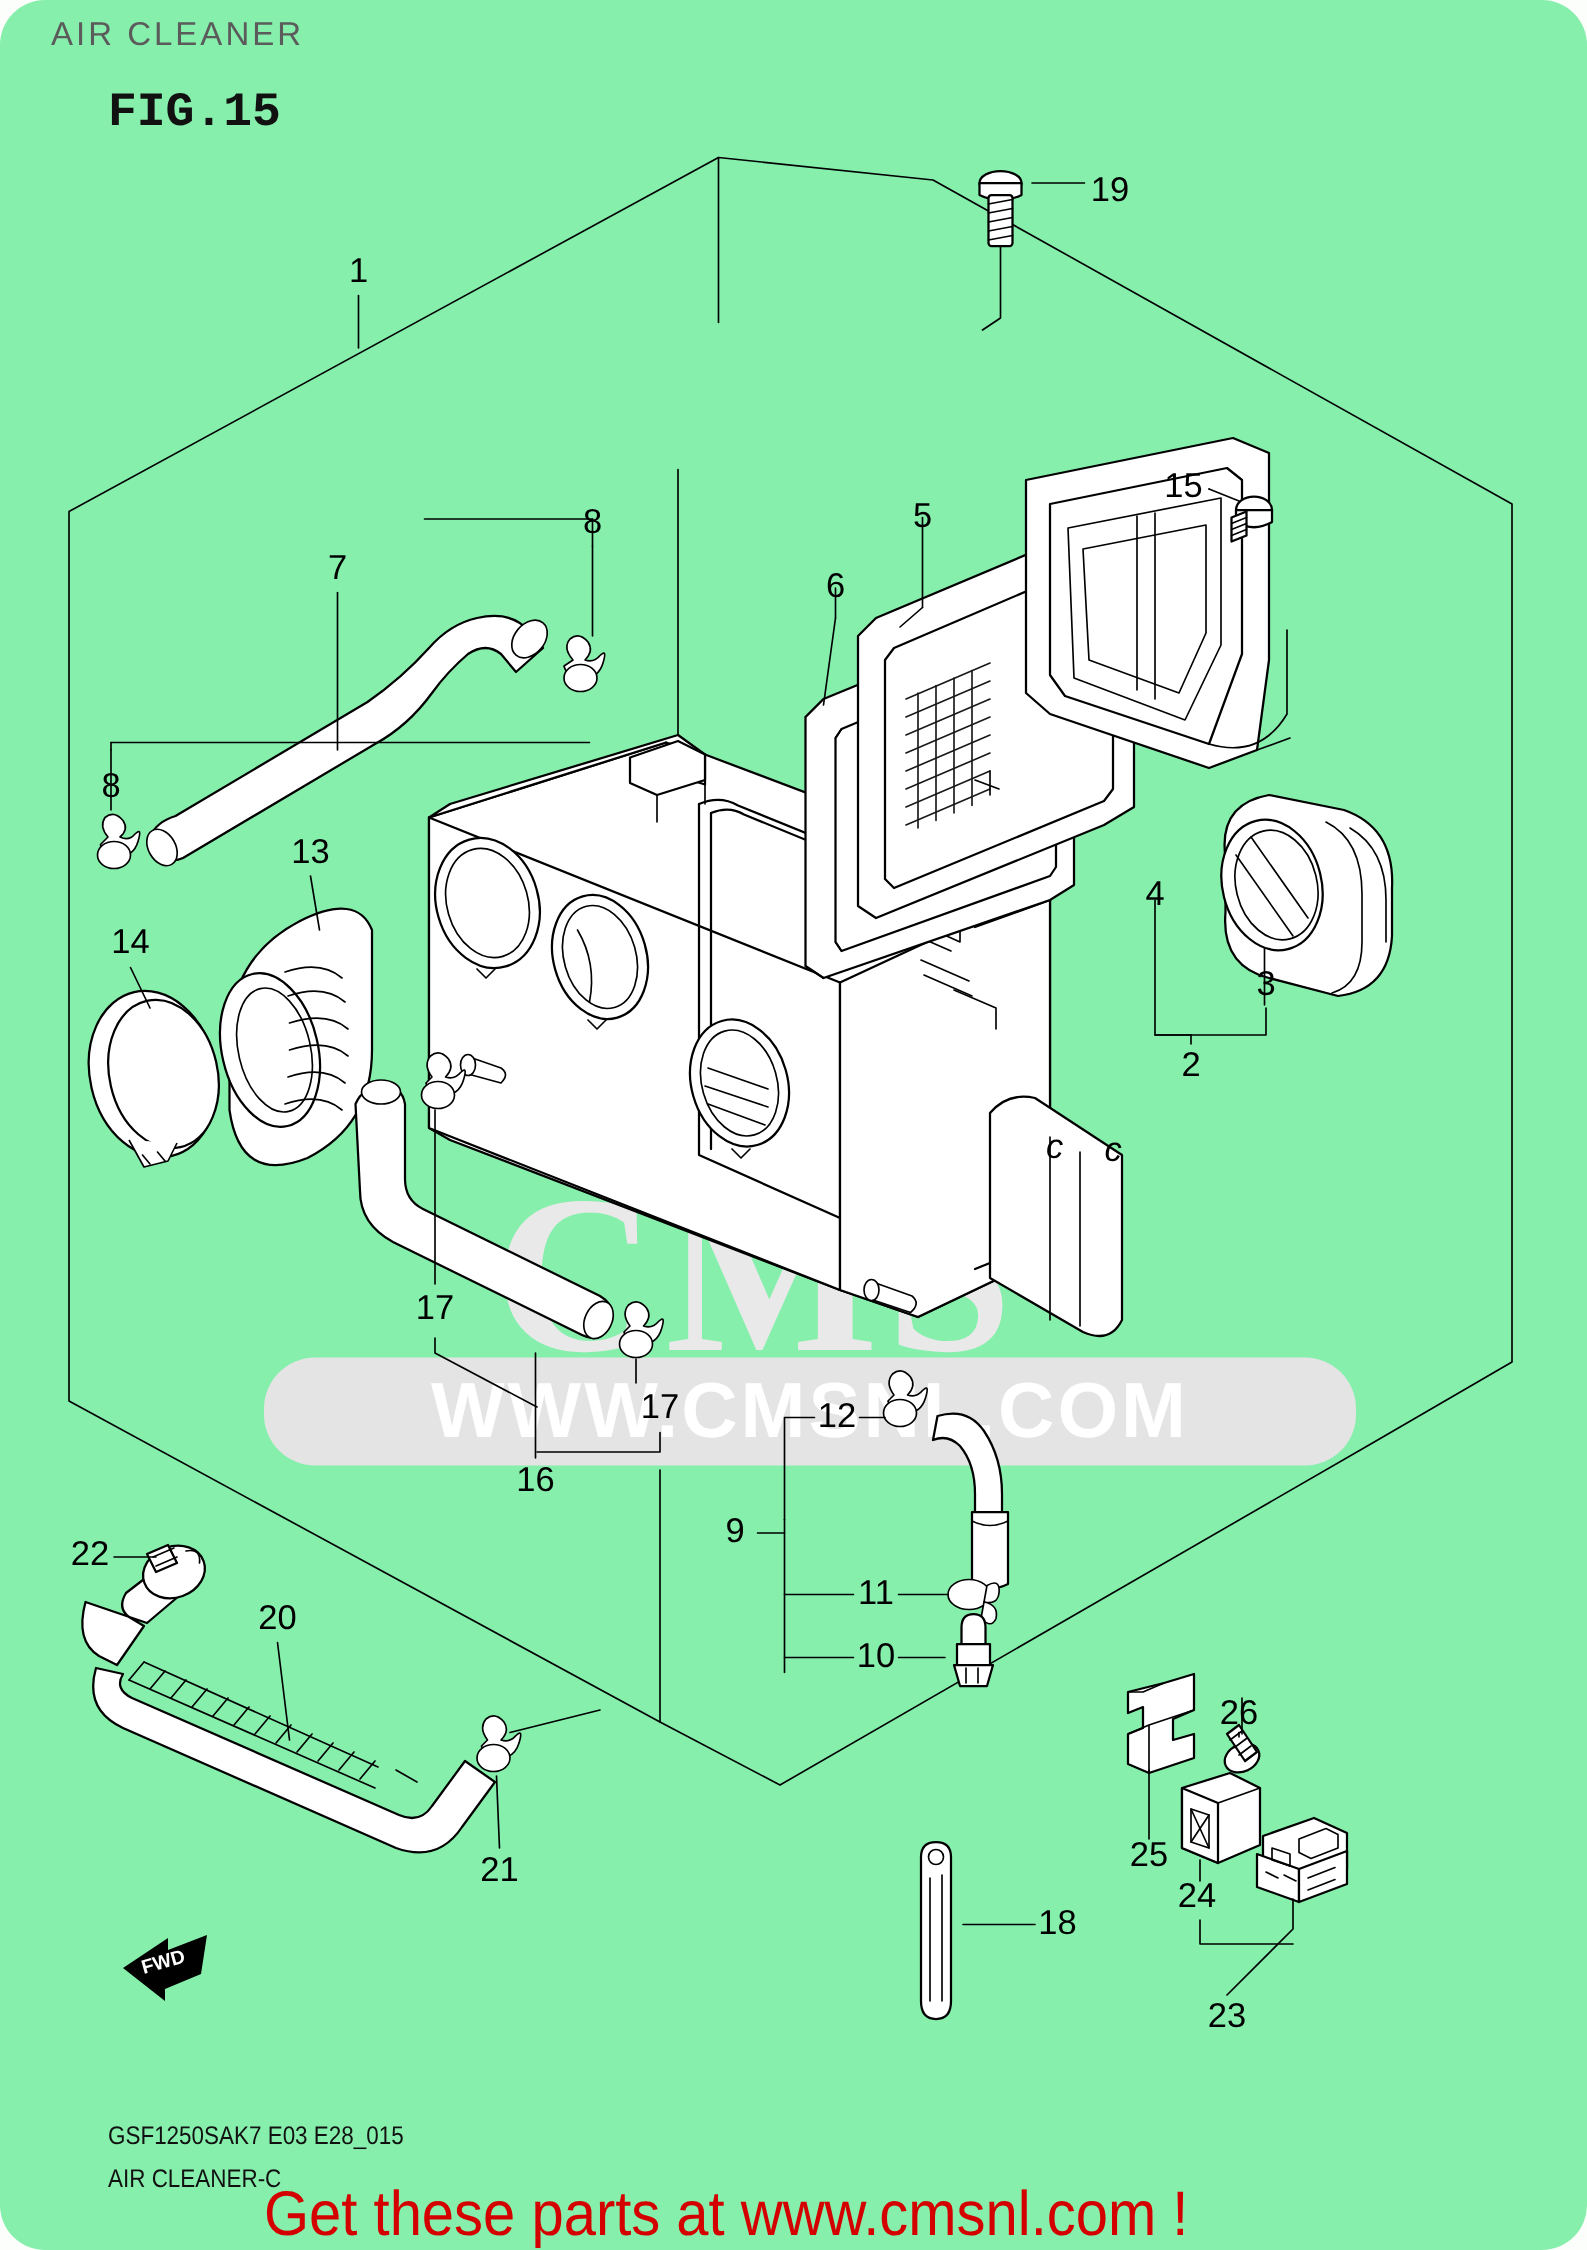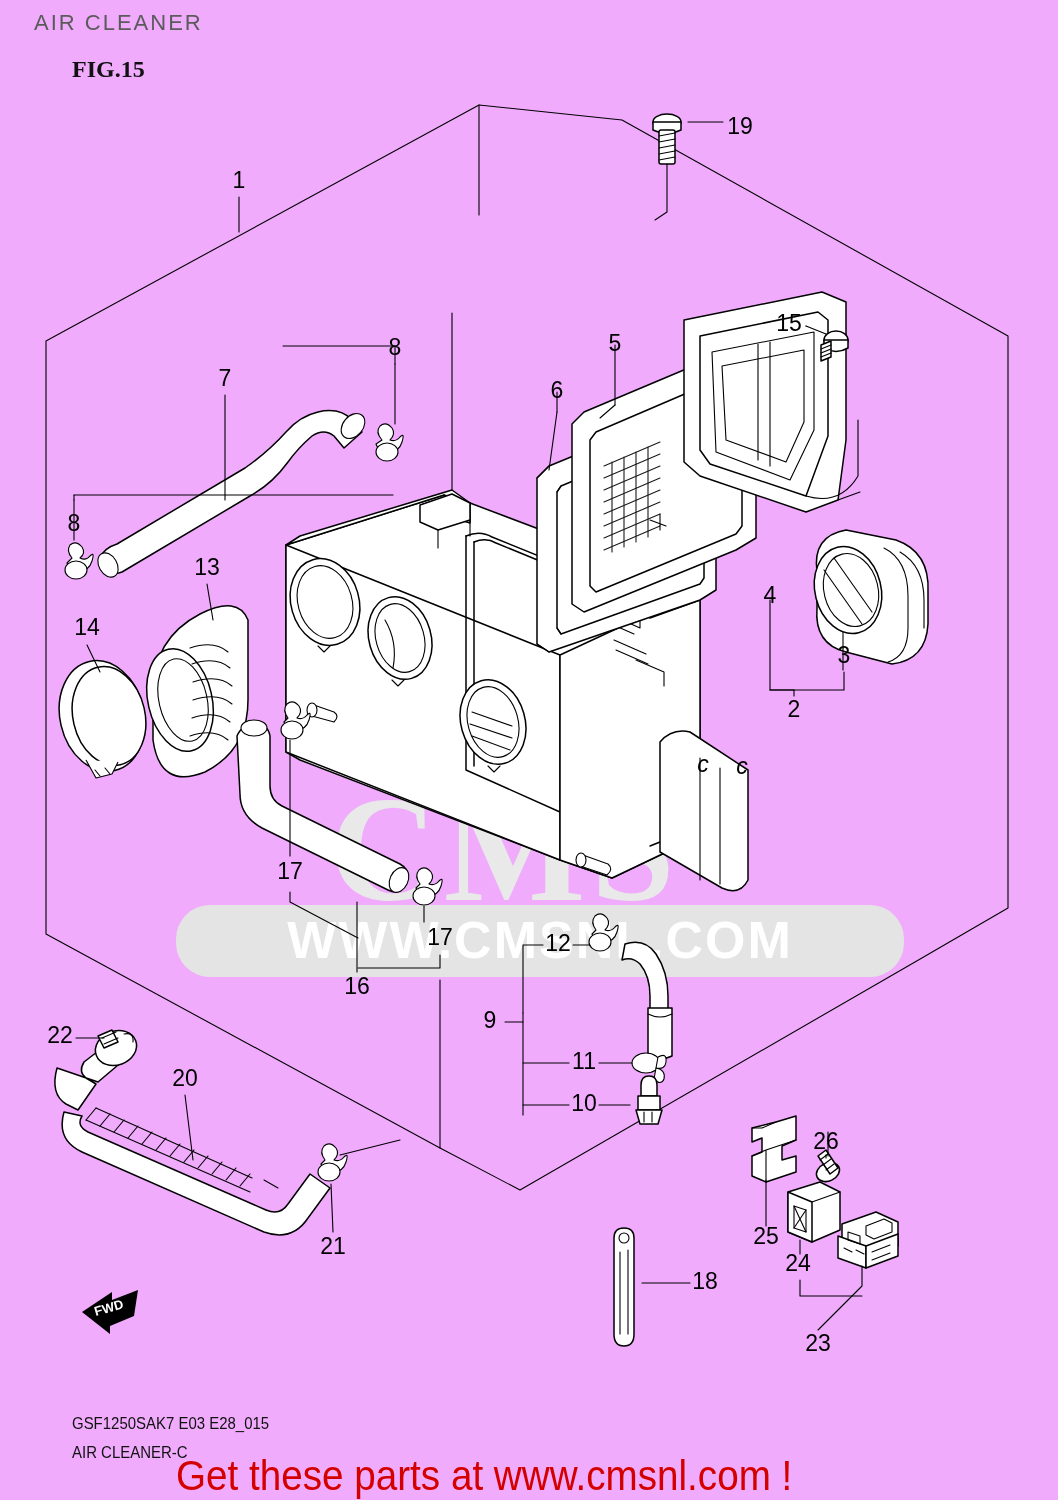--- a/index.html
+++ b/index.html
@@ -11,42 +11,43 @@
     width: 1058px;
     height: 1500px;
     position: relative;
     font-family: "Liberation Sans", sans-serif;
     background: #fcfefb;
     overflow: hidden;
   }
   #page {
     position: absolute;
     inset: 0;
-    background: #f0abfc;
+    background: #86efac;
+    border-radius: 30px;
   }
   .hdr-cat {
     position: absolute;
     left: 34px;
     top: 10px;
     font-size: 22px;
     letter-spacing: 2.0px;
     color: #5b5b5b;
     font-family: "Liberation Sans", sans-serif;
     font-weight: 400;
     white-space: nowrap;
   }
   .hdr-fig {
     position: absolute;
     left: 72px;
     top: 56px;
-    font-size: 24px;
+    font-size: 32px;
     font-weight: bold;
     color: #111111;
     letter-spacing: 0px;
-    font-family: Liberation Serif, serif;
+    font-family: Liberation Mono, monospace;
     white-space: nowrap;
   }
   .foot-code {
     position: absolute;
     left: 72px;
     top: 1414px;
     font-size: 17px;
     color: #111111;
     font-family: "Liberation Sans Narrow", "Liberation Sans", sans-serif;
     transform: scaleX(0.88);

